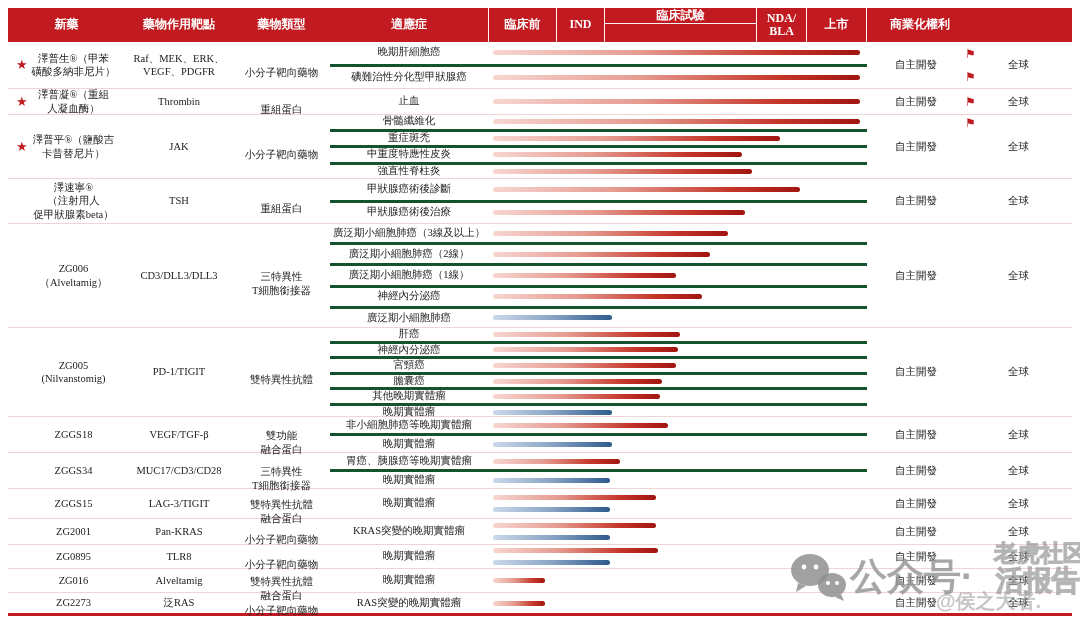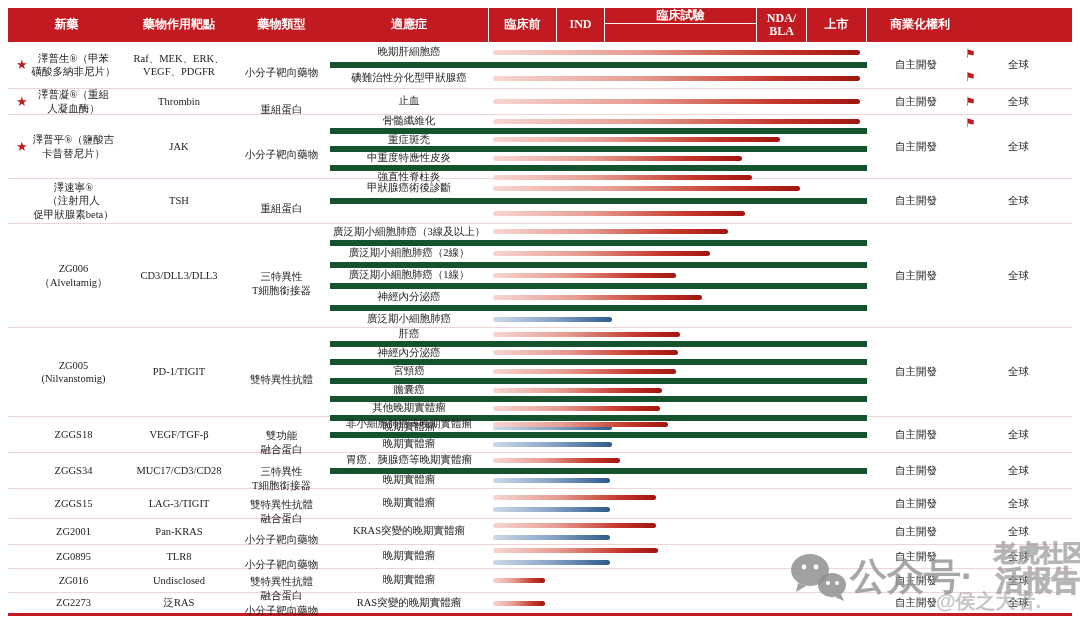--- a/index.html
+++ b/index.html
@@ -26,21 +26,21 @@
   .group{display:flex;position:relative;box-sizing:border-box;border-bottom:1px solid #eed4d2;}
   .group:last-child{border-bottom:none;}
   .gcell{display:flex;flex-direction:column;justify-content:center;align-items:center;
          text-align:center;font-size:10.5px;line-height:1.25;color:#222;box-sizing:border-box;}
   .name-cell{width:117px;position:relative;padding:0 4px 0 18px;}
   .target-cell{width:108px;}
   .type-cell{width:97px;margin-top:16px;}
   .star{position:absolute;left:8px;top:50%;transform:translateY(-50%);
         color:#c11a20;font-size:13px;font-family:"DejaVu Sans",sans-serif;}
   .substack{width:537px;display:flex;flex-direction:column;box-sizing:border-box;}
-  .subrow{flex:1;display:flex;border-bottom:6px solid #14532d;box-sizing:border-box;}
+  .subrow{flex:1;display:flex;border-bottom:3px solid #14532d;box-sizing:border-box;}
   .subrow:last-child{border-bottom:none;justify-content:flex-end;}
   .ind-cell{width:158px;display:flex;align-items:center;justify-content:center;
             text-align:center;font-size:10.5px;line-height:1.2;color:#222;box-sizing:border-box;padding:0 2px;}
   .chart-cell{width:379px;display:flex;flex-direction:column;justify-content:center;
               align-items:flex-start;gap:7px;padding-left:5px;box-sizing:border-box;}
   .bar{height:5px;border-radius:3px;}
   .bar.red{background:linear-gradient(90deg,#f7d6d1 0%,#e69b90 40%,#c43528 78%,#a21410 100%);}
   .bar.blue{background:linear-gradient(90deg,#ccd9ea 0%,#88a4c5 50%,#2e5a8c 100%);}
   .src-cell{width:98px;}
   .rights-cell{width:107px;}
@@ -196,20 +196,21 @@
             <div>重組蛋白</div>
           </div>
           <div class="substack">
             <div class="subrow">
               <div class="ind-cell">甲狀腺癌術後診斷</div>
               <div class="chart-cell">
                 <div class="bar red" style="width: 307px;"></div>
               </div>
             </div>
             <div class="subrow">
+              <div class="ind-cell">甲狀腺癌術後治療</div>
               <div class="chart-cell">
                 <div class="bar red" style="width: 252px;"></div>
               </div>
             </div>
           </div>
           <div class="gcell src-cell">自主開發</div>
           <div class="gcell rights-cell">全球</div>
         </div>
         <div class="group" style="height: 104px;">
           <div class="gcell name-cell">
@@ -431,21 +432,21 @@
             </div>
           </div>
           <div class="gcell src-cell">自主開發</div>
           <div class="gcell rights-cell">全球</div>
         </div>
         <div class="group" style="height: 24px;">
           <div class="gcell name-cell">
             <div>ZG016</div>
           </div>
           <div class="gcell target-cell">
-            <div>Undisclosed</div>
+            <div>Alveltamig</div>
           </div>
           <div class="gcell type-cell">
             <div>雙特異性抗體</div>
             <div>融合蛋白</div>
           </div>
           <div class="substack">
             <div class="subrow">
               <div class="ind-cell">晚期實體瘤</div>
               <div class="chart-cell">
                 <div class="bar red" style="width: 52px;"></div>

